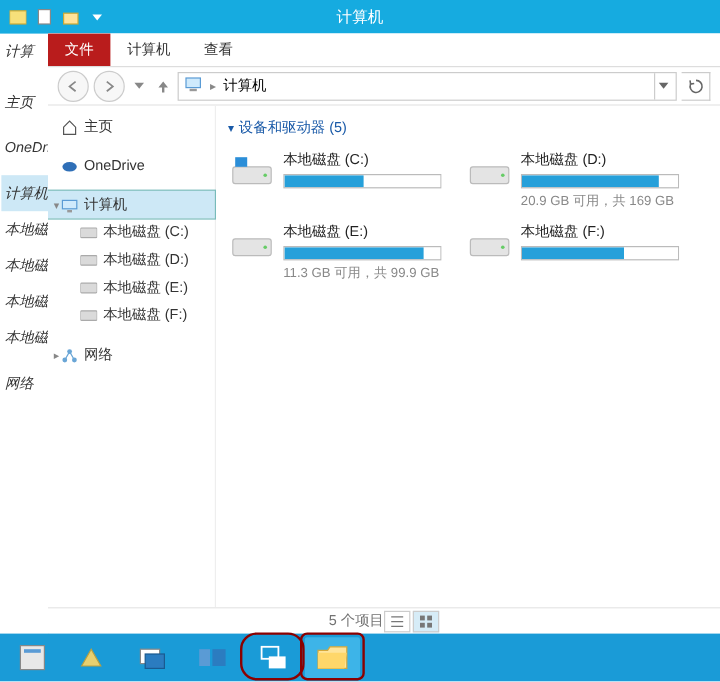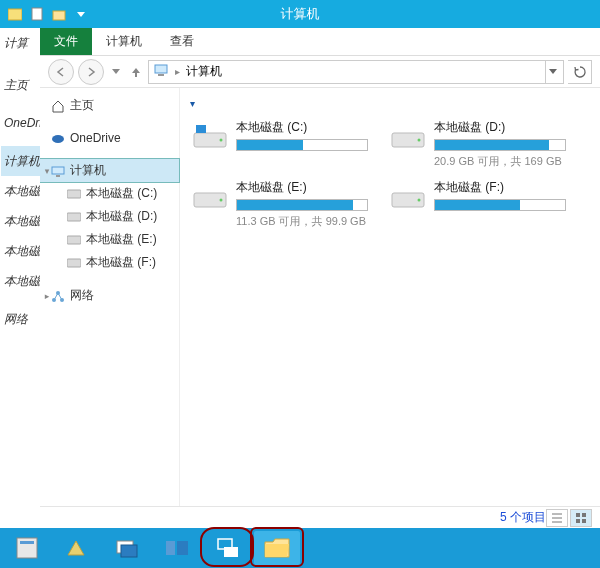--- a/index.html
+++ b/index.html
@@ -7,21 +7,21 @@
 
     
     .titlebar { height: 28px; background: #16abe0; display: flex; align-items: center; position: relative; }
     .qat { display: flex; align-items: center; gap: 4px; padding-left: 6px; }
     .qat-icon { width: 18px; height: 18px; display: flex; align-items: center; justify-content: center; }
     .title-text { position: absolute; left: 50%; transform: translateX(-50%); color: #fff; font-size: 13px; }
     .triangle-down { width: 0; height: 0; border-left: 4px solid transparent; border-right: 4px solid transparent; border-top: 5px solid #fff; }
 
     
     .ribbon { height: 28px; background: #fff; border-bottom: 1px solid #ddd; display: flex; align-items: stretch; }
-    .file-tab { background: #15803d; color: #fff; padding: 0 14px; display: flex; align-items: center; font-size: 12px; }
+    .file-tab { background: #b91c1c; color: #fff; padding: 0 14px; display: flex; align-items: center; font-size: 12px; }
     .ribbon-tab { padding: 0 14px; display: flex; align-items: center; color: #333; }
 
     
     .addressrow { height: 32px; display: flex; align-items: center; gap: 4px; padding: 4px 8px; border-bottom: 1px solid #e5e5e5; }
     .nav-btn { width: 26px; height: 26px; border: 1px solid #ccc; border-radius: 50%; display: flex; align-items: center; justify-content: center; color: #999; background: #f7f7f7; }
     .nav-btn.small { border-radius: 0; border: none; background: none; width: 16px; }
     .address { flex: 1; height: 24px; border: 1px solid #ccc; display: flex; align-items: center; padding: 0 4px; gap: 6px; }
     .addr-drop { width: 14px; height: 22px; border-left: 1px solid #ccc; display: flex; align-items: center; justify-content: center; }
     .refresh-btn { width: 24px; height: 24px; border: 1px solid #ccc; border-left: none; display: flex; align-items: center; justify-content: center; }
 
@@ -47,21 +47,21 @@
     .group-hdr { color: #1a5aa8; font-size: 12px; padding: 4px 0; display: flex; align-items: center; gap: 4px; }
     .drives { display: flex; flex-wrap: wrap; gap: 6px 18px; margin-top: 4px; }
     .drive { width: 180px; display: flex; gap: 8px; align-items: flex-start; padding: 2px; }
     .drive-icon { width: 36px; height: 36px; flex-shrink: 0; }
     .drive-info { flex: 1; overflow: hidden; }
     .drive-name { color: #222; font-size: 12px; white-space: nowrap; }
     .drive-bar { height: 12px; border: 1px solid #bbb; margin: 3px 0; background: #fff; position: relative; overflow: hidden; }
     .drive-fill { position: absolute; left: 0; top: 0; bottom: 0; background: #26a0da; }
     .drive-stats { color: #888; font-size: 11px; white-space: nowrap; }
 
-    .statusbar { height: 22px; border-top: 1px solid #e5e5e5; display: flex; align-items: center; padding: 0 8px; color: #1d4ed8; justify-content: flex-end; }
+    .statusbar { height: 22px; border-top: 1px solid #e5e5e5; display: flex; align-items: center; padding: 0 8px; color: #737373; justify-content: center; }
     .view-toggles { display: flex; gap: 2px; }
     .view-toggle { width: 22px; height: 18px; border: 1px solid #ccc; display: flex; align-items: center; justify-content: center; color: #666; }
 
     
     .taskbar { position: absolute; left: 0; right: 0; bottom: 0; height: 40px; background: #1a9bd7; display: flex; align-items: center; padding: 0 4px; gap: 4px; }
     .task-item { width: 46px; height: 34px; display: flex; align-items: center; justify-content: center; border-radius: 2px; position: relative; }
     .task-item.active { background: #3db4e8; }
     .circle-mark { position: absolute; width: 54px; height: 40px; border: 2px solid #8b0000; border-radius: 14px; pointer-events: none; }
 
     
@@ -233,20 +233,21 @@
               <path d="M7 4 L3 11 M7 4 L11 11" stroke="#6aa6d6"></path>
             </svg>
           </span>
         <span>网络</span>
       </div>
     </div>
 
     <div class="content">
       <div class="group-hdr">
         <span style="font-size:10px">▾</span>
+        <span>设备和驱动器 (5)</span>
       </div>
       <div class="drives">
 
         <div class="drive">
           <div class="drive-icon">
             <svg width="36" height="36" viewBox="0 0 36 36">
                 <rect x="2" y="14" width="32" height="14" rx="2" fill="#e4e4e4" stroke="#bbb"></rect>
                 <rect x="4" y="6" width="10" height="8" fill="#2b8ed8"></rect>
                 <circle cx="29" cy="21" r="1.5" fill="#6c6"></circle>
               </svg>

